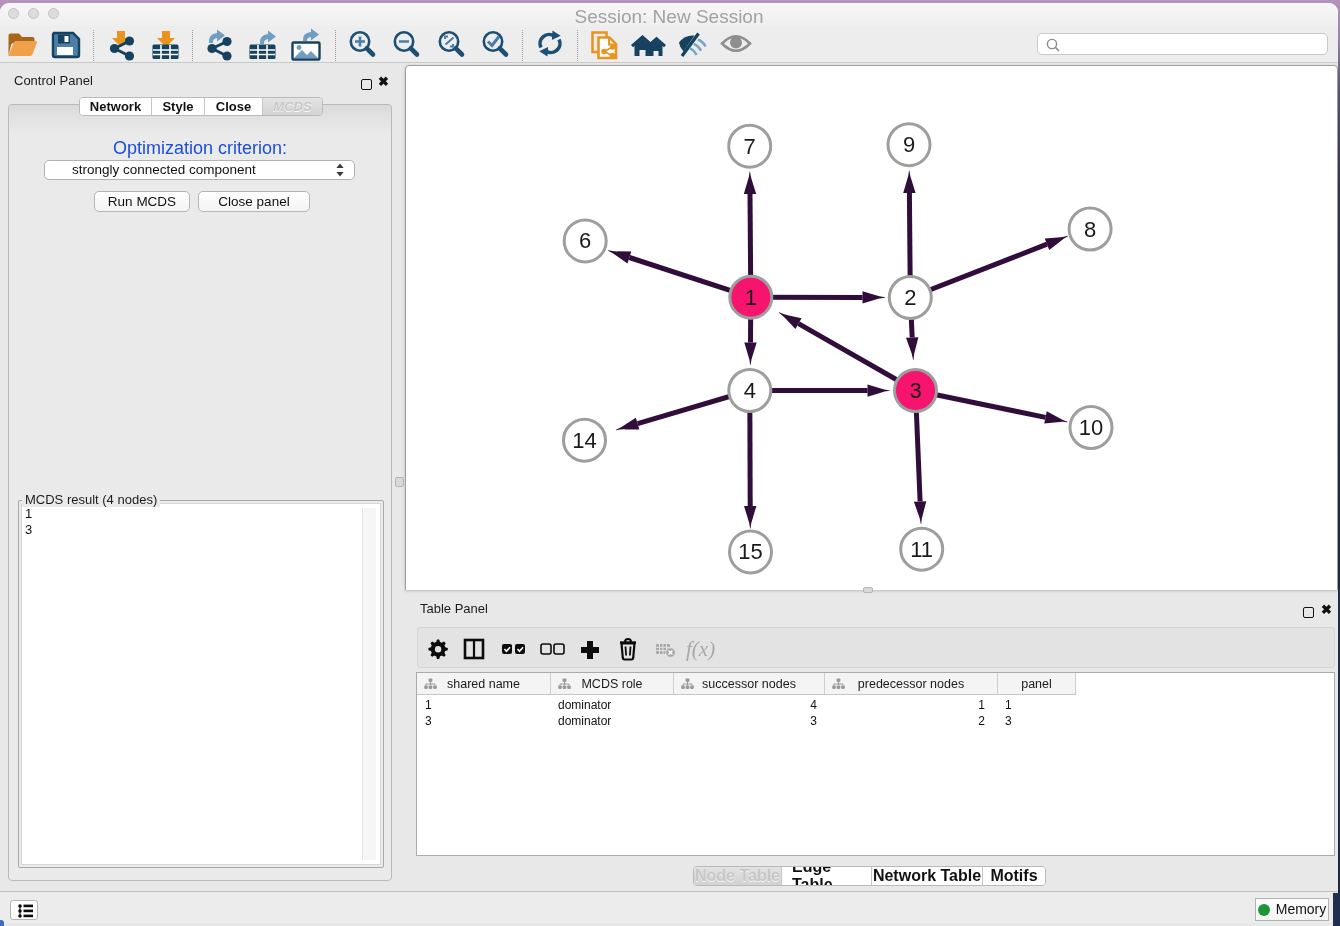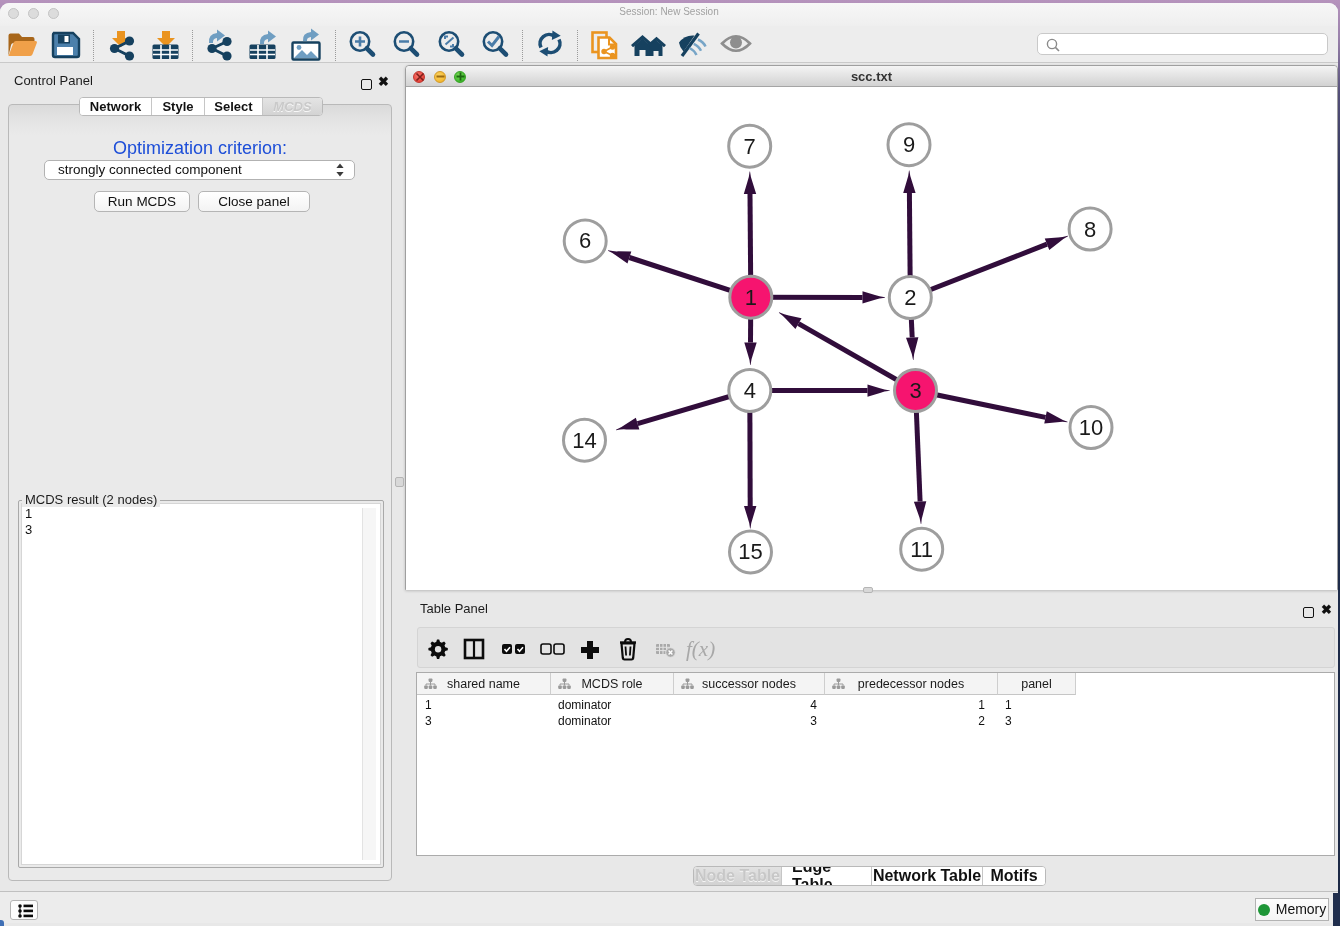--- a/index.html
+++ b/index.html
@@ -9,21 +9,21 @@
   .abs { position:absolute; }
   
   #app { position:absolute; left:0; top:3px; width:1338px; height:923px;
          background:#e8e8e8; border-radius:9px 9px 0 0; overflow:hidden; }
   
   #titlebar { position:absolute; left:0; top:0; width:100%; height:24px;
               background:linear-gradient(#f7f7f7,#efefef); border-bottom:1px solid #d9d9d9; }
   .tl { position:absolute; top:4.5px; width:11px; height:11px; border-radius:50%;
         background:#dcdcdc; border:1px solid #c3c3c3; }
   #wtitle { position:absolute; top:3px; left:0; width:100%; text-align:center;
-            font-size:10px; color:#a2a2a2; }
+            font-size:19px; color:#a2a2a2; }
   
   #toolbar { position:absolute; left:0; top:23px; width:100%; height:37px;
              background:#ededed; border-bottom:1px solid #c9c9c9; }
   .tsep { position:absolute; top:4px; height:31px; width:0;
           border-left:1px dotted #9a9a9a; }
   #search { position:absolute; left:1037px; top:7px; width:291px; height:22px;
             background:#fff; border:1px solid #c9c9c9; border-radius:5px; }
   
   #main { position:absolute; left:0; top:60px; width:100%; height:828px; background:#e8e8e8; }
   
@@ -40,21 +40,21 @@
              border:1px solid #b9b9b9; border-radius:4px; overflow:hidden; background:#fff; }
   .cptab { height:100%; font-size:13px; font-weight:bold; color:#111; background:#fff;
            display:flex; align-items:center; justify-content:center; border-right:1px solid #c6c6c6; }
   .cptab:last-child { border-right:none; }
   .cptab.sel { background:linear-gradient(#e4e4e4,#d3d3d3); color:#c9c9c9;
                text-shadow:0 1px 0 #f8f8f8; }
   #opt-label { position:absolute; left:0; top:75px; width:400px; text-align:center;
                font-size:18px; color:#1d4ed8; }
   #opt-dd { position:absolute; left:44px; top:97px; width:311px; height:20px; background:#fff;
             border:1px solid #b2b2b2; border-radius:5px; font-size:13.5px; color:#111;
-            line-height:18px; padding-left:13px; }
+            line-height:18px; padding-left:27px; }
   .btn { position:absolute; height:21px; background:linear-gradient(#ffffff,#f3f3f3);
          border:1px solid #b5b5b5; border-radius:5px; font-size:13.5px; color:#111;
          text-align:center; line-height:19px; }
   #mcds-box { position:absolute; left:18px; top:437px; width:366px; height:368px; }
   #mcds-legend { position:absolute; left:4px; top:-8px; background:#eaeaea; padding:0 3px;
                  font-size:13px; color:#1c1c1c; z-index:2; }
   #mcds-border { position:absolute; left:0; top:0; width:100%; height:100%;
                  border:1px solid #a9a9a9; border-radius:2px; }
   #mcds-text { position:absolute; left:3px; top:3px; right:3px; bottom:3px; background:#fff;
                border:1px solid #d6d6d6; font-size:13px; color:#111; line-height:16px;
@@ -235,50 +235,39 @@
   </div>
   <div id="main">
 
     <div id="cp-title">Control Panel</div>
     <div class="abs" style="left:361px; top:13px;"><span class="hdrbox"></span></div>
     <div class="abs hdrx" style="left:378px; top:11px;">✖</div>
     <div id="cp-panel"></div>
     <div id="cp-tabs">
       <div class="cptab" style="width:72px;">Network</div>
       <div class="cptab" style="width:53px;">Style</div>
-      <div class="cptab" style="width:58px;">Select</div>
+      <div class="cptab" style="width:58px;">Close</div>
       <div class="cptab sel" style="width:59px;font-style:italic;">MCDS</div>
     </div>
     <div id="opt-label">Optimization criterion:</div>
     <div id="opt-dd">strongly connected component
       <svg width="10" height="14" style="position:absolute; right:9px; top:2px;">
         <polygon points="5,0.5 8.6,5 1.4,5" fill="#3a3a3a"></polygon>
         <polygon points="5,13.5 8.6,9 1.4,9" fill="#3a3a3a"></polygon>
       </svg>
     </div>
     <div class="btn" style="left:94px; top:128px; width:96px;">Run MCDS</div>
     <div class="btn" style="left:198px; top:128px; width:112px;">Close panel</div>
     <div id="mcds-box">
       <div id="mcds-border"></div>
-      <div id="mcds-legend">MCDS result (2 nodes)</div>
+      <div id="mcds-legend">MCDS result (4 nodes)</div>
       <div id="mcds-text">1<br>3<div id="mcds-scroll"></div></div>
     </div>
 
     <div id="netwin">
-      <div id="nettitle">
-        <div class="mtl" style="left:7px;  background:radial-gradient(circle at 40% 35%, #f4766d, #ec4a41 60%, #d8382f); border:0.5px solid #bf3730;"></div>
-        <div class="mtl" style="left:28px; background:radial-gradient(circle at 40% 35%, #fad263, #f6bd37 60%, #e5a623); border:0.5px solid #d29a27;"></div>
-        <div class="mtl" style="left:48px; background:radial-gradient(circle at 40% 35%, #7ed858, #45bc33 60%, #2fa021); border:0.5px solid #34a322;"></div>
-        <svg width="70" height="21" style="position:absolute; left:0; top:0;">
-          <path d="M10.5 7.5 l7 7 M17.5 7.5 l-7 7" stroke="#7c1f1a" stroke-width="1.6"></path>
-          <path d="M30.5 10.5 h8" stroke="#9a6a12" stroke-width="1.8"></path>
-          <path d="M50.5 10.5 h8 M54.5 6.5 v8" stroke="#1d6812" stroke-width="1.8"></path>
-        </svg>
-        <div class="t">scc.txt</div>
-      </div>
       <div id="netcanvas">
         <svg width="931" height="502" viewBox="0 0 931 502" style="filter:blur(0.35px);">
           <defs>
             <marker id="arr" markerUnits="userSpaceOnUse" markerWidth="25" markerHeight="15" refX="0.5" refY="7" orient="auto">
               <path d="M0.5,0.8 L13,4.6 Q17,6.2 23,6.8 L23,7.2 Q17,7.8 13,9.4 L0.5,13.2 Z" fill="#310d3b"></path>
             </marker>
           </defs>
           <g stroke="#310d3b" stroke-width="5">
             <line x1="344.8" y1="209.2" x2="344.0" y2="106.0" marker-end="url(#arr)"></line>
             <line x1="344.8" y1="209.2" x2="223.4" y2="169.5" marker-end="url(#arr)"></line>

